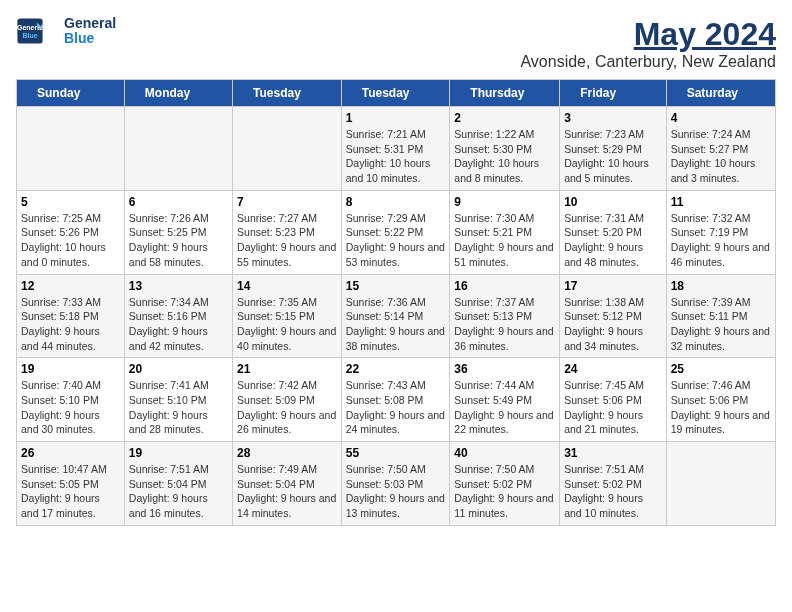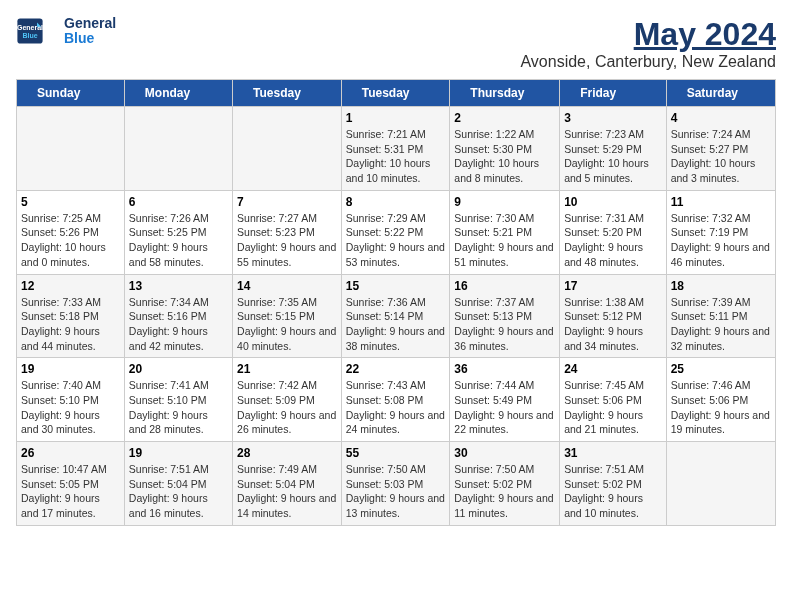--- a/index.html
+++ b/index.html
@@ -314,21 +314,21 @@
 Sunset: 5:04 PM
 Daylight: 9 hours and 14 minutes.</div>
         </td>
         <td>
           <div class="day-number">55</div>
           <div class="day-info">Sunrise: 7:50 AM
 Sunset: 5:03 PM
 Daylight: 9 hours and 13 minutes.</div>
         </td>
         <td>
-          <div class="day-number">30</div>
+          <div class="day-number">40</div>
           <div class="day-info">Sunrise: 7:50 AM
 Sunset: 5:02 PM
 Daylight: 9 hours and 11 minutes.</div>
         </td>
         <td>
           <div class="day-number">31</div>
           <div class="day-info">Sunrise: 7:51 AM
 Sunset: 5:02 PM
 Daylight: 9 hours and 10 minutes.</div>
         </td>

